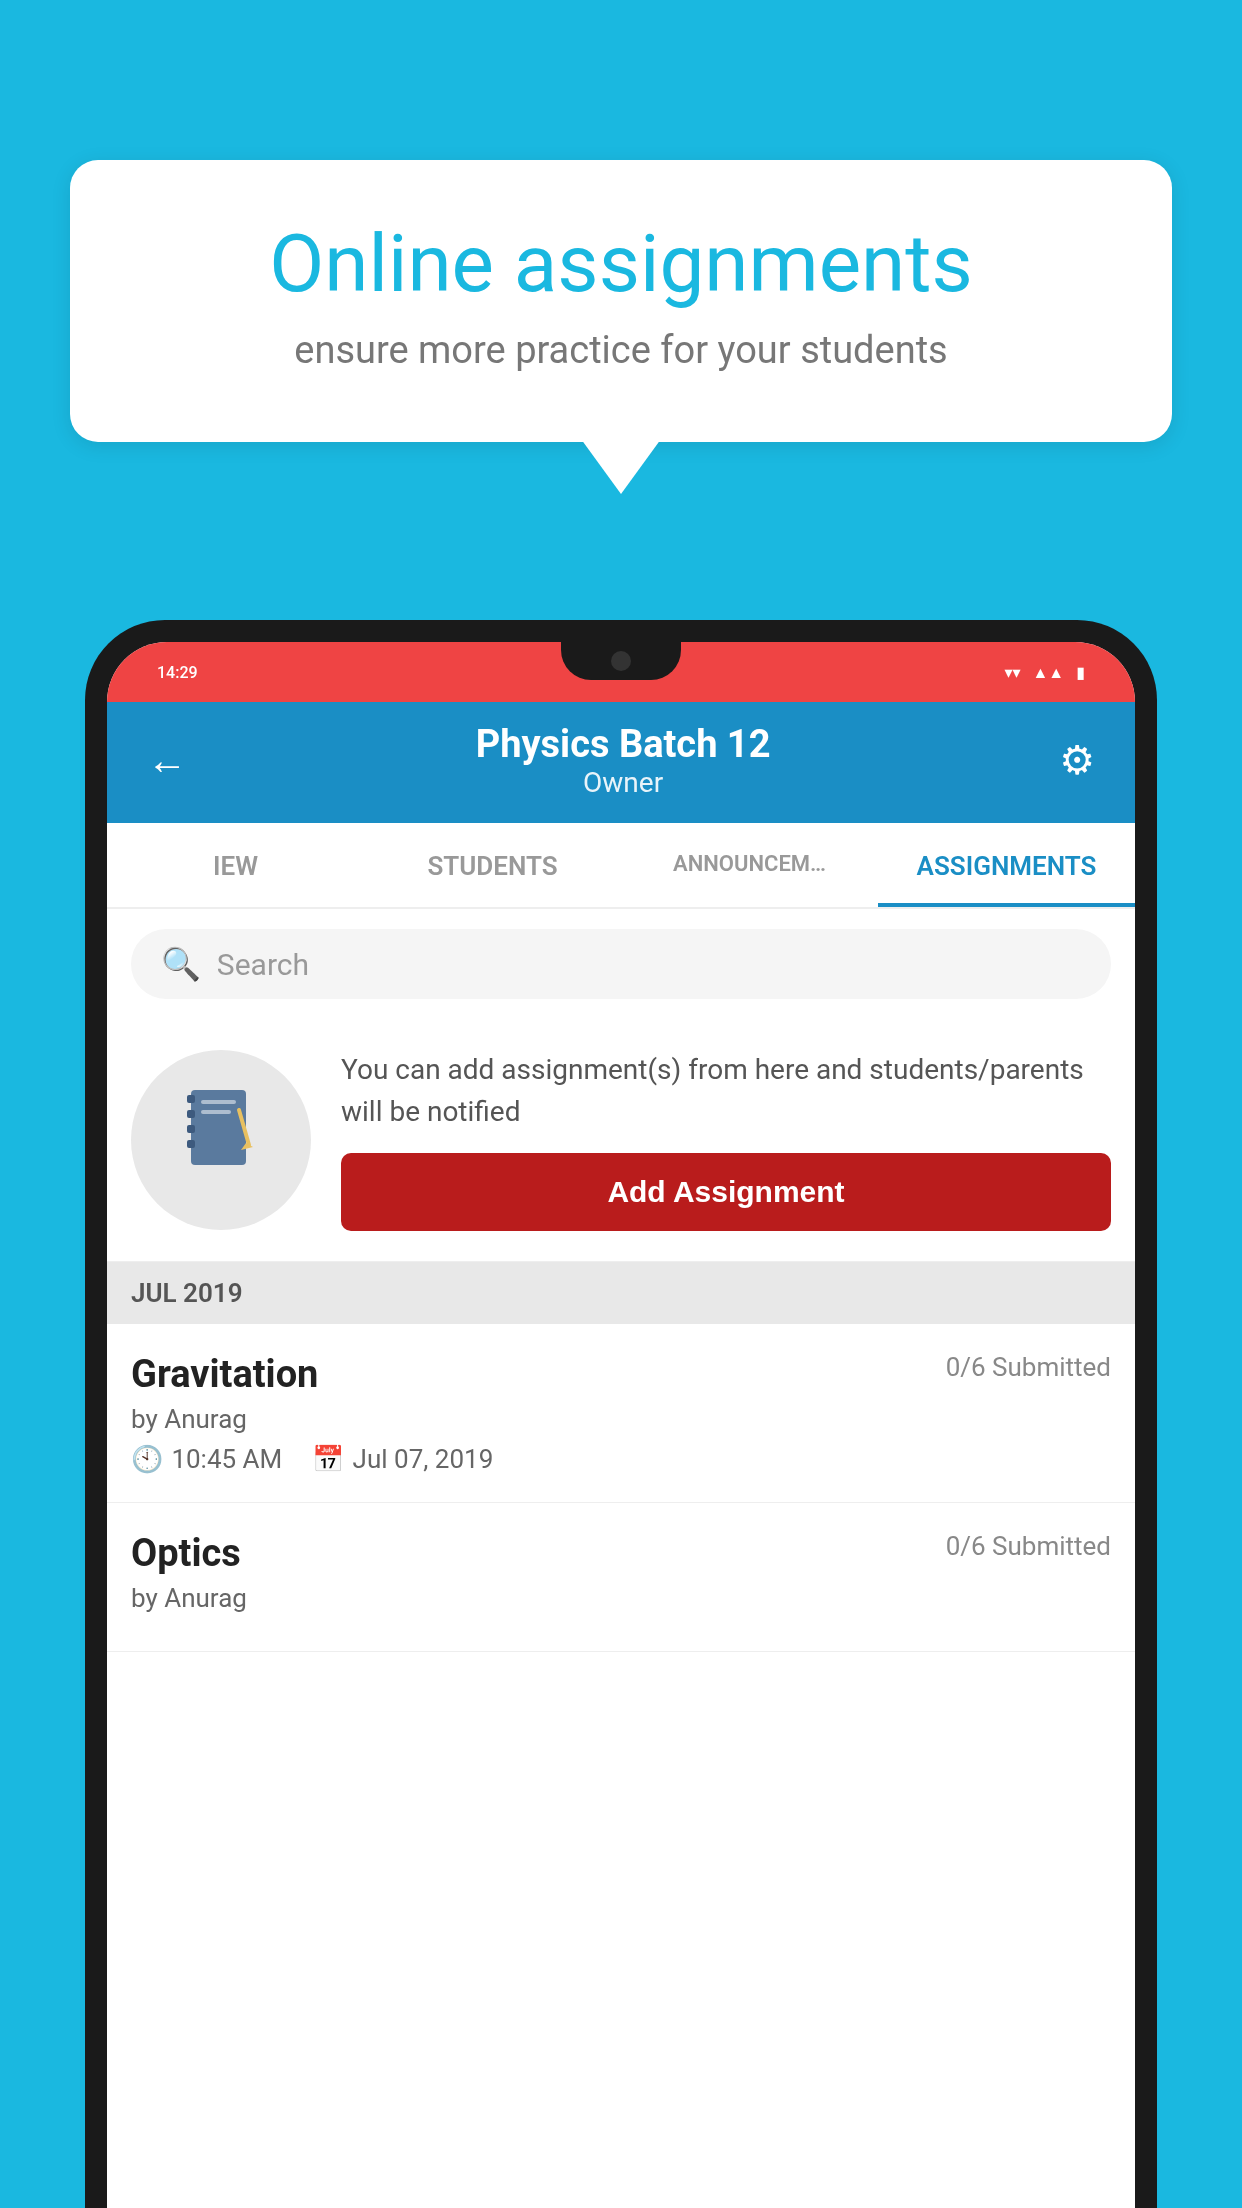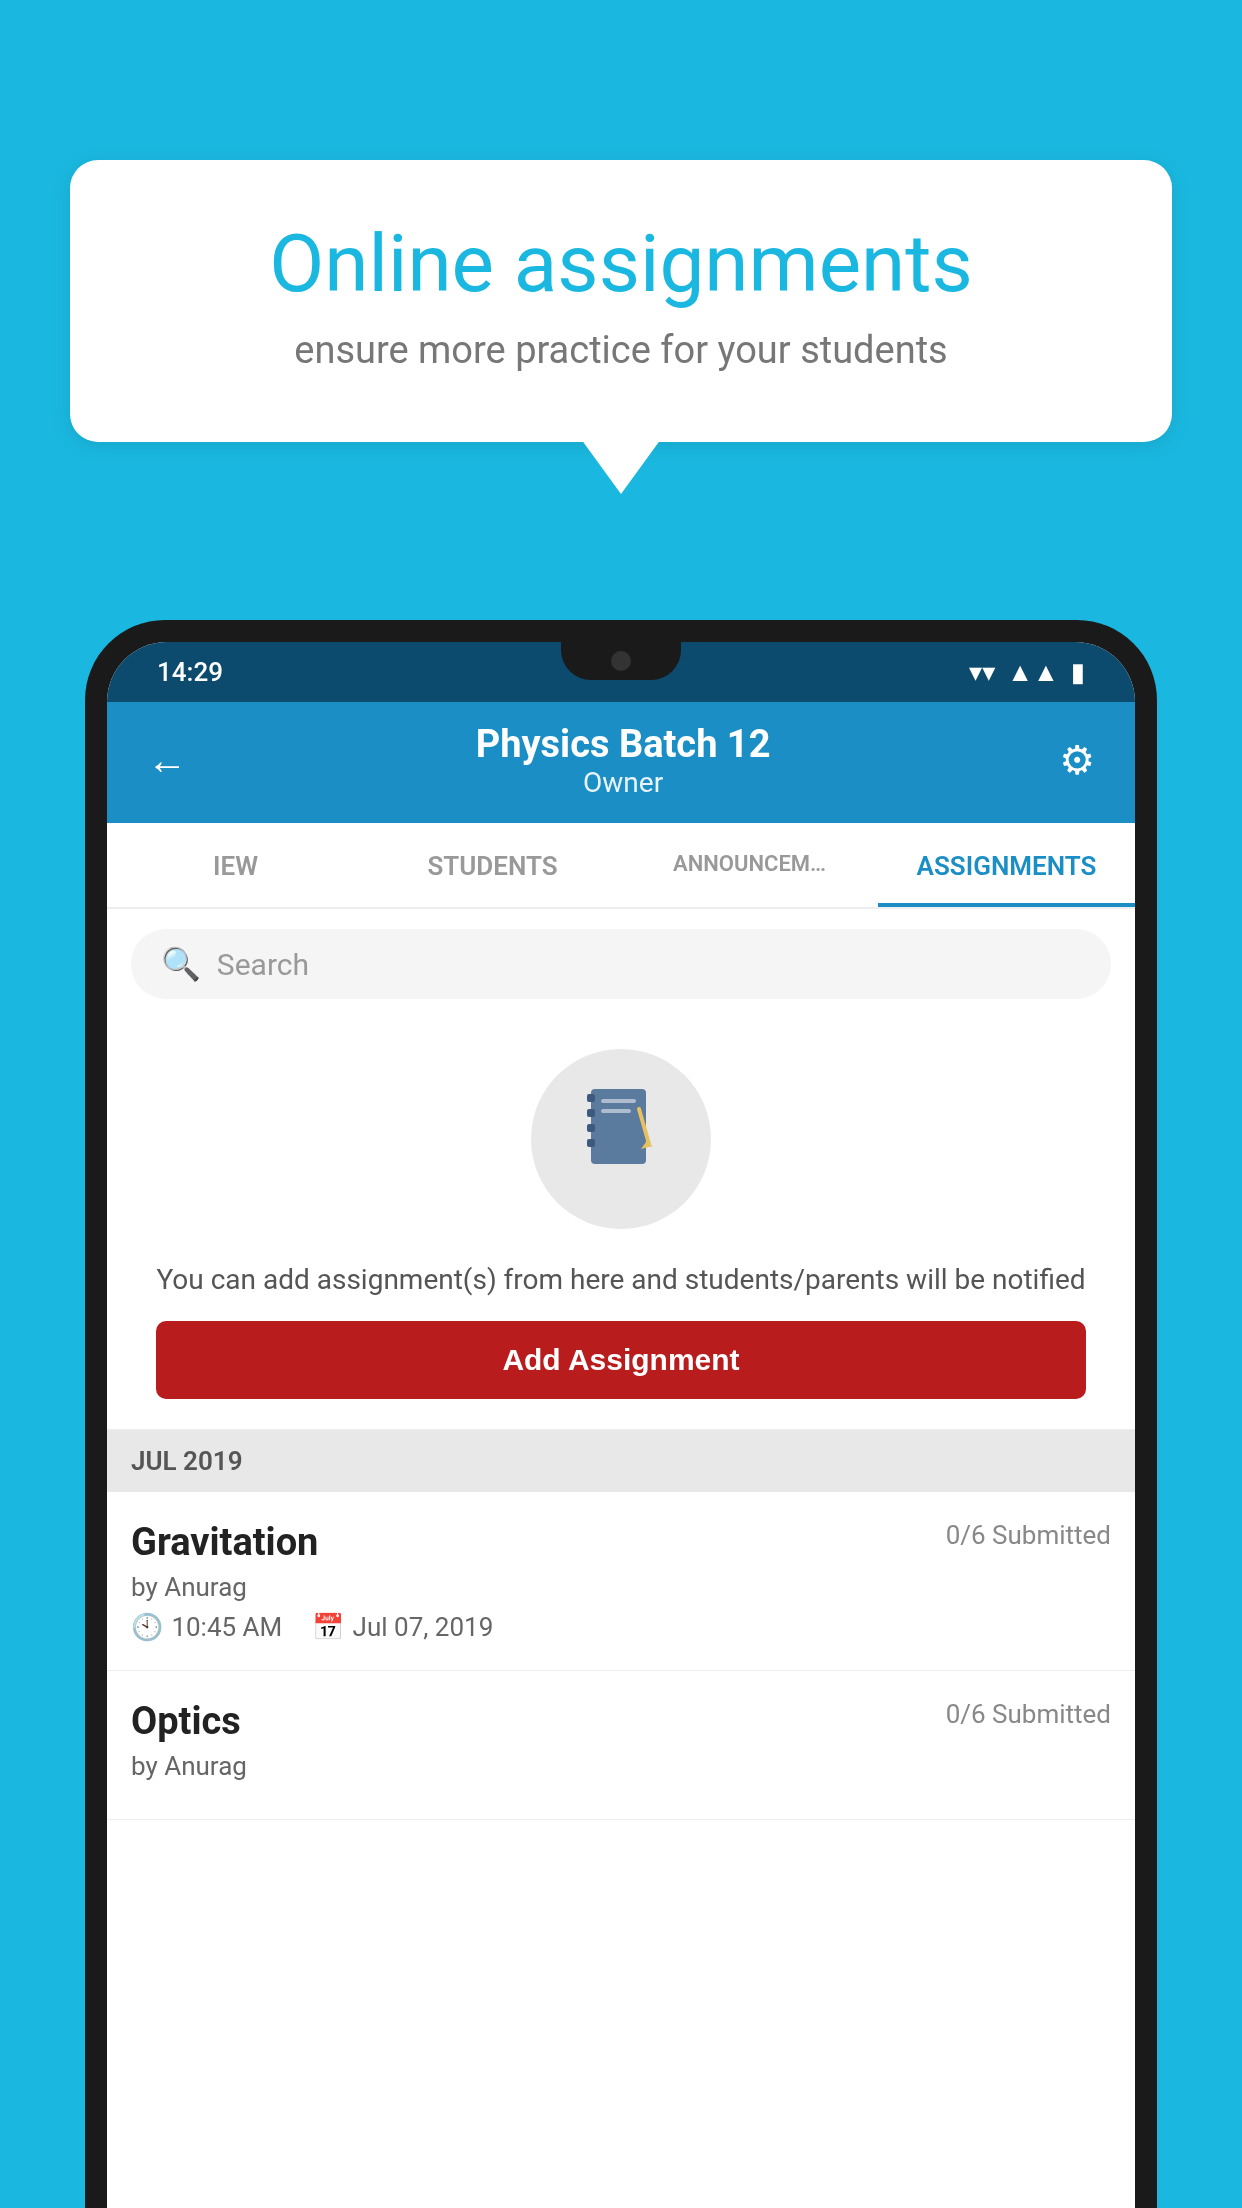--- a/index.html
+++ b/index.html
@@ -104,28 +104,28 @@
       background: white;
       border-radius: 60px 60px 0 0;
       margin: 22px 22px 0;
       overflow: hidden;
       height: calc(100% - 22px);
       position: relative;
     }
 
     
     .status-bar {
-      background: #0c4a6e;
+      background: #ef4444;
       height: 60px;
       display: flex;
       align-items: center;
       justify-content: space-between;
       padding: 0 50px;
       color: white;
-      font-size: 26px;
+      font-size: 16px;
       font-weight: 500;
     }
 
     .status-icons {
       display: flex;
       align-items: center;
       gap: 12px;
     }
 
     
@@ -241,21 +241,20 @@
     }
 
     
     .promo-section {
       display: flex;
       align-items: center;
       padding: 30px 24px;
       background: white;
       gap: 30px;
       border-bottom: 1px solid #eee;
-      flex-direction: column;
     }
 
     .promo-icon-circle {
       width: 180px;
       height: 180px;
       background: #e8e8e8;
       border-radius: 50%;
       display: flex;
       align-items: center;
       justify-content: center;

